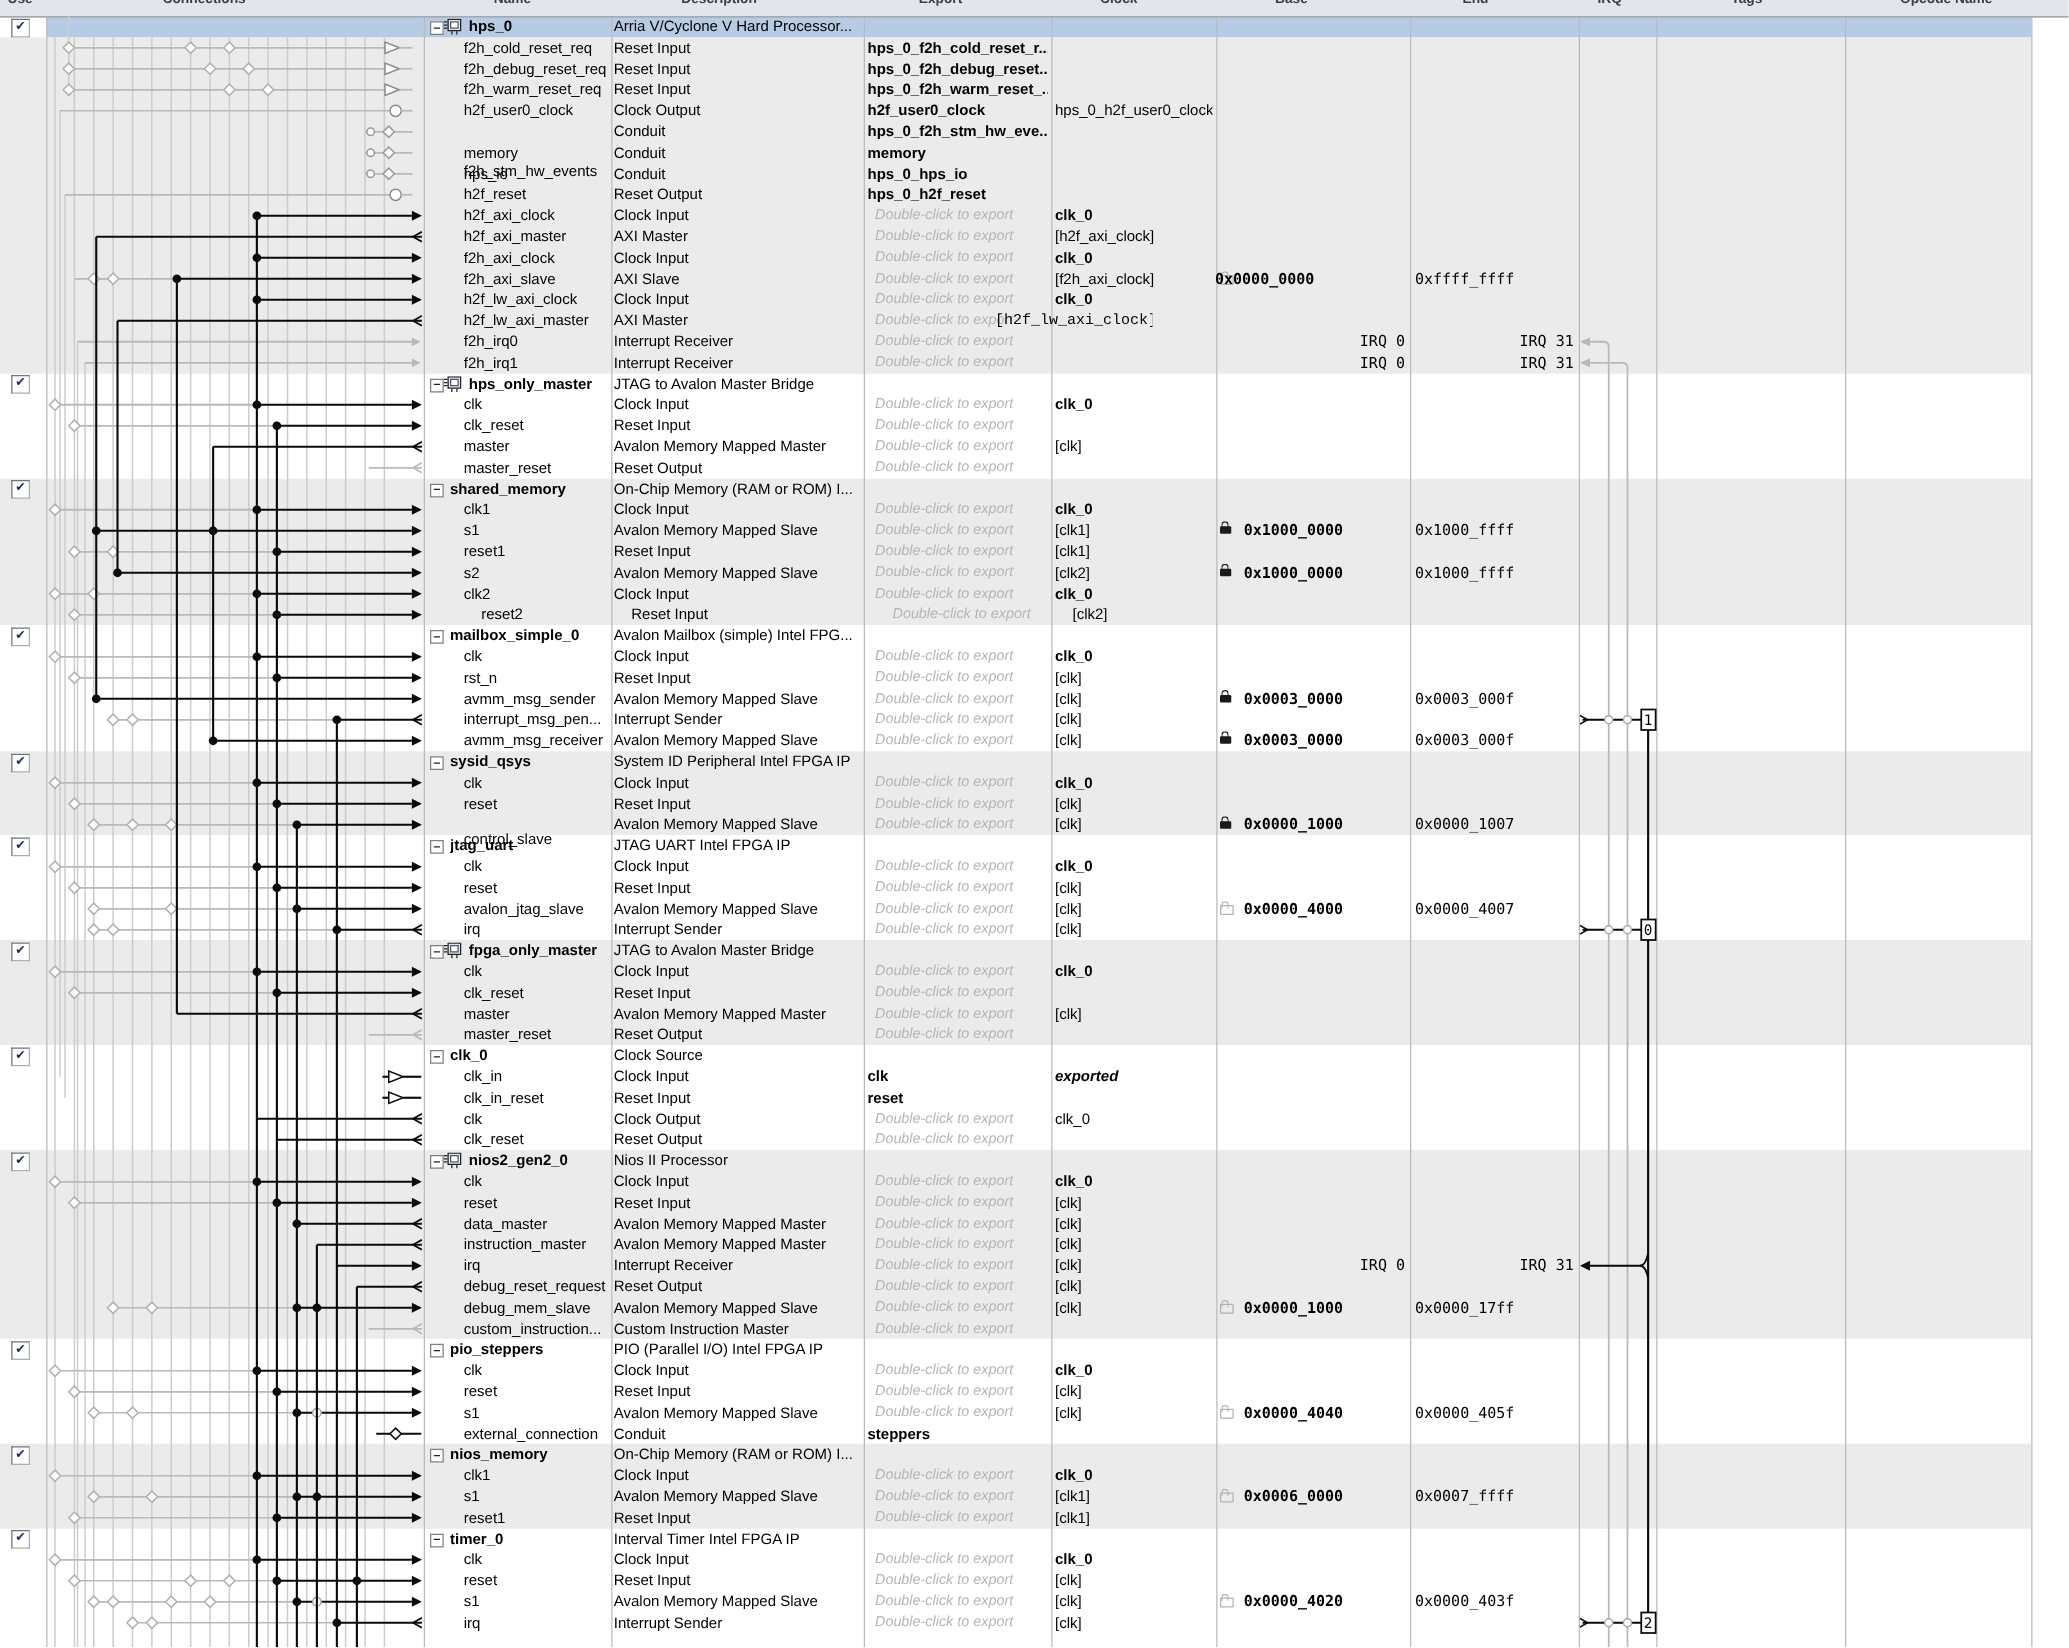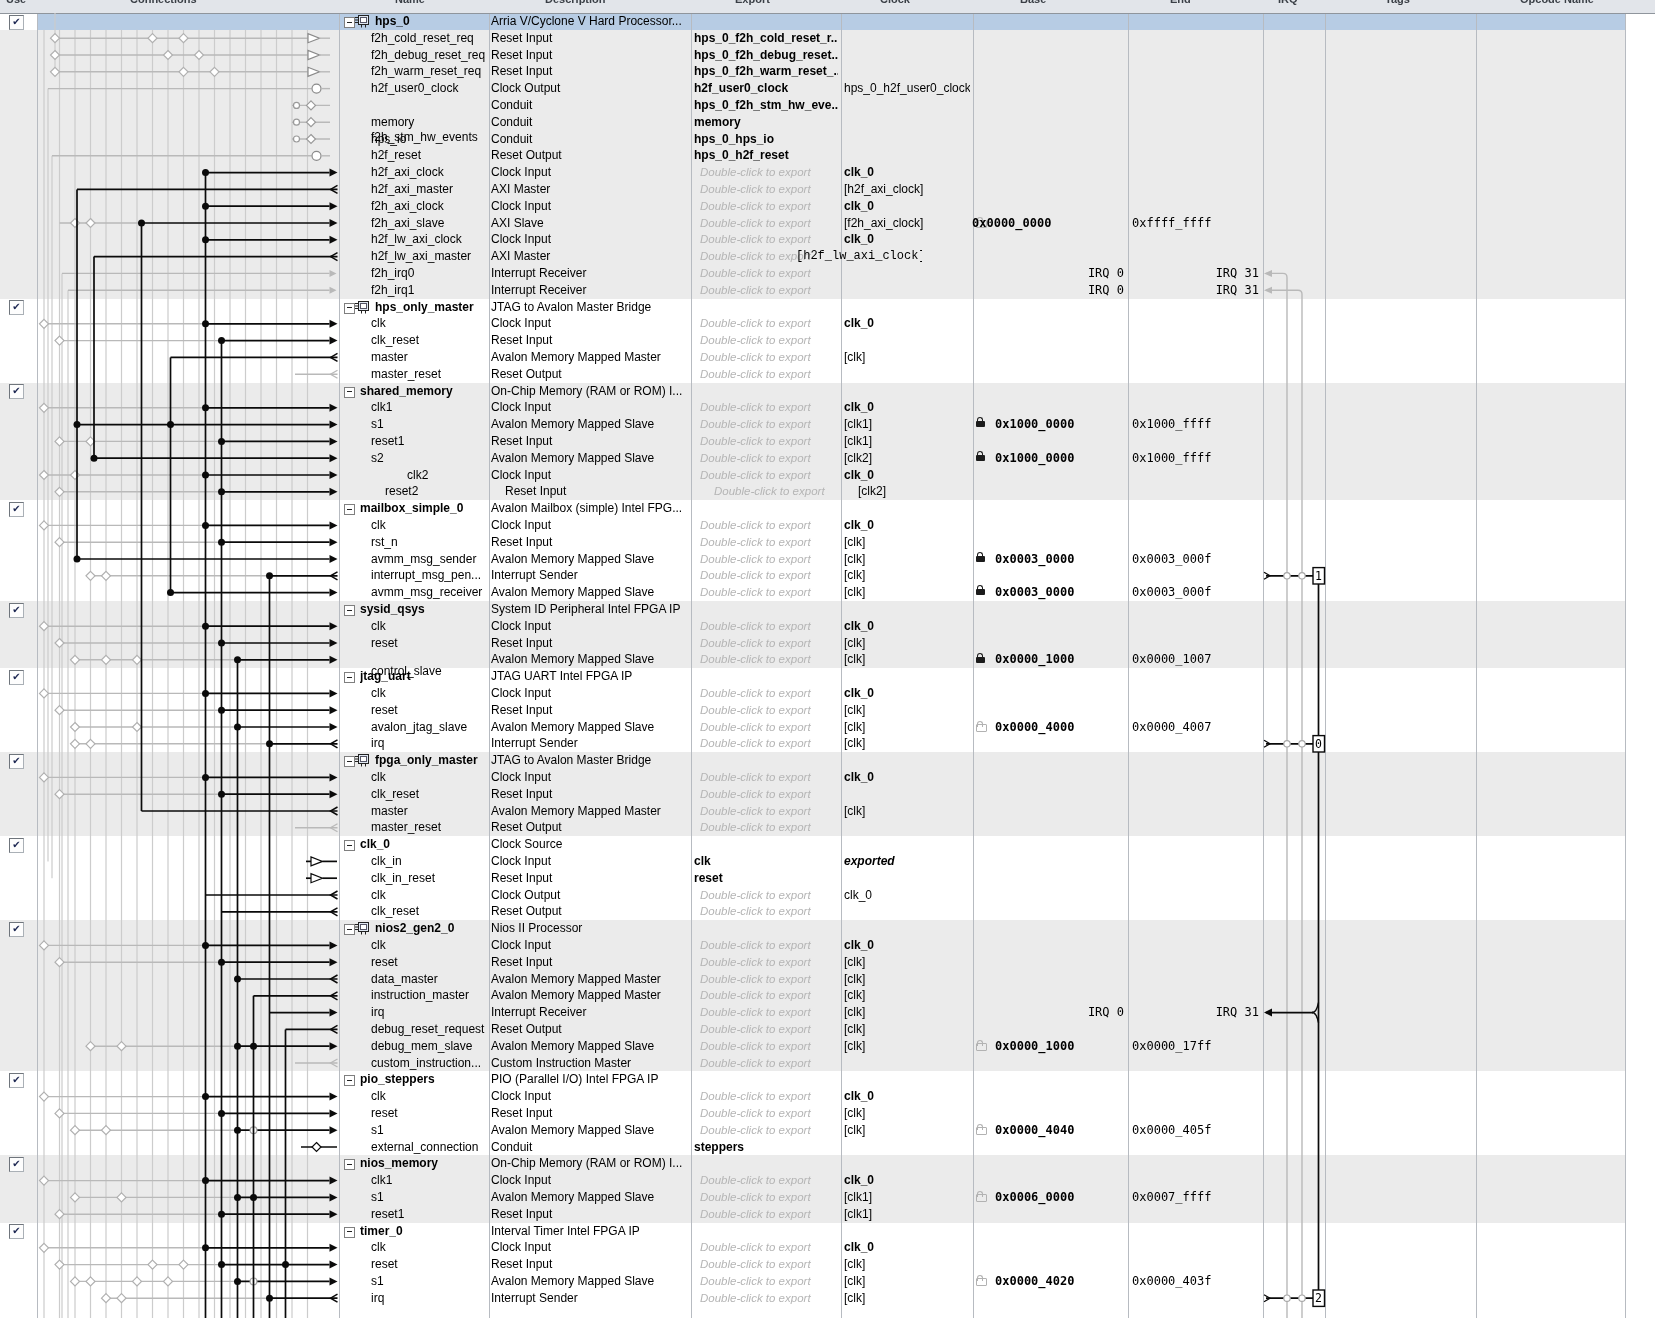--- a/index.html
+++ b/index.html
@@ -246,21 +246,21 @@
     <div class="row" style="top: 449.8px;">
       <div class="cell" style="left: 371px; width: 116px;">s2</div>
       <div class="cell" style="left: 491px; width: 197px;">Avalon Memory Mapped Slave</div>
       <div class="cell ph" style="left: 700px; width: 138px;">Double-click to export</div>
       <div class="cell " style="left: 844px; width: 126px;">[clk2]</div>
       <span class="lock lk1" style="left: 976px;"></span>
       <div class="cell mono mb" style="left: 995px; width: 128px;">0x1000_0000</div>
       <div class="cell mono" style="left: 1132px; width: 126px;">0x1000_ffff</div>
     </div>
     <div class="row" style="top: 466.6px;">
-      <div class="cell" style="left: 371px; width: 116px; margin-left: 36px;">clk2</div>
+      <div class="cell" style="left: 371px; width: 116px;">clk2</div>
       <div class="cell" style="left: 491px; width: 197px;">Clock Input</div>
       <div class="cell ph" style="left: 700px; width: 138px;">Double-click to export</div>
       <div class="cell ckb" style="left: 844px; width: 126px;">clk_0</div>
     </div>
     <div class="row" style="top: 483.4px; margin-left: 14px;">
       <div class="cell" style="left: 371px; width: 116px;">reset2</div>
       <div class="cell" style="left: 491px; width: 197px;">Reset Input</div>
       <div class="cell ph" style="left: 700px; width: 138px;">Double-click to export</div>
       <div class="cell " style="left: 844px; width: 126px;">[clk2]</div>
     </div>

